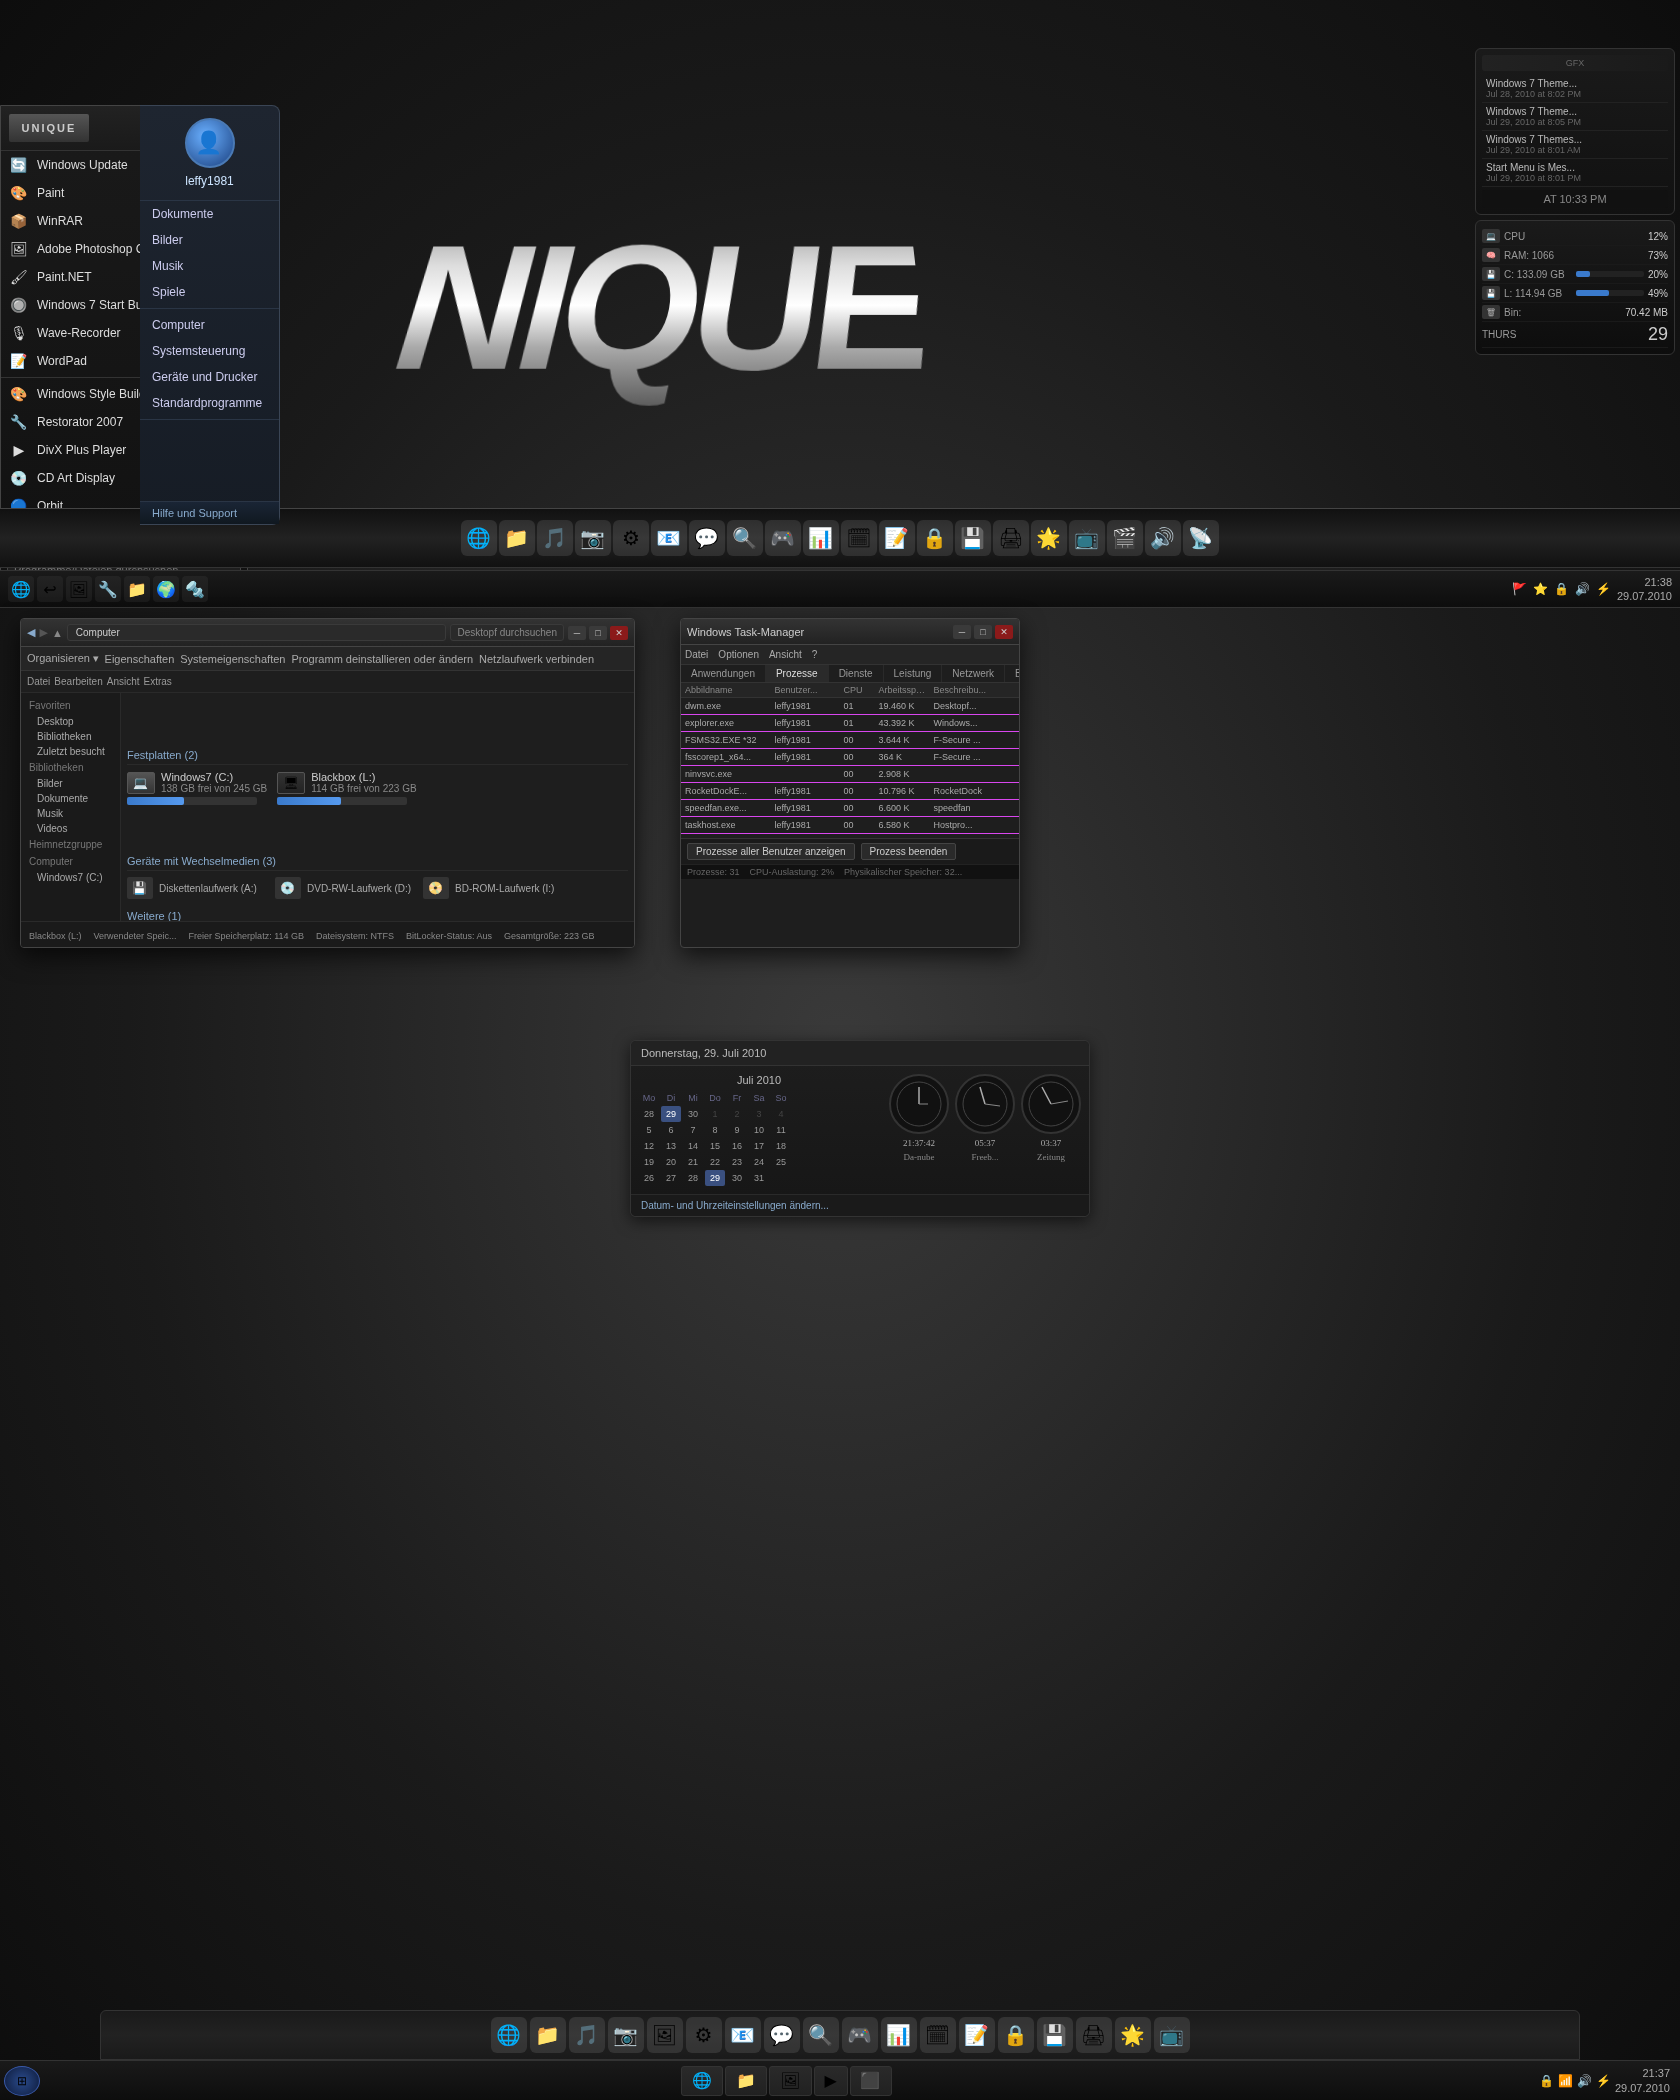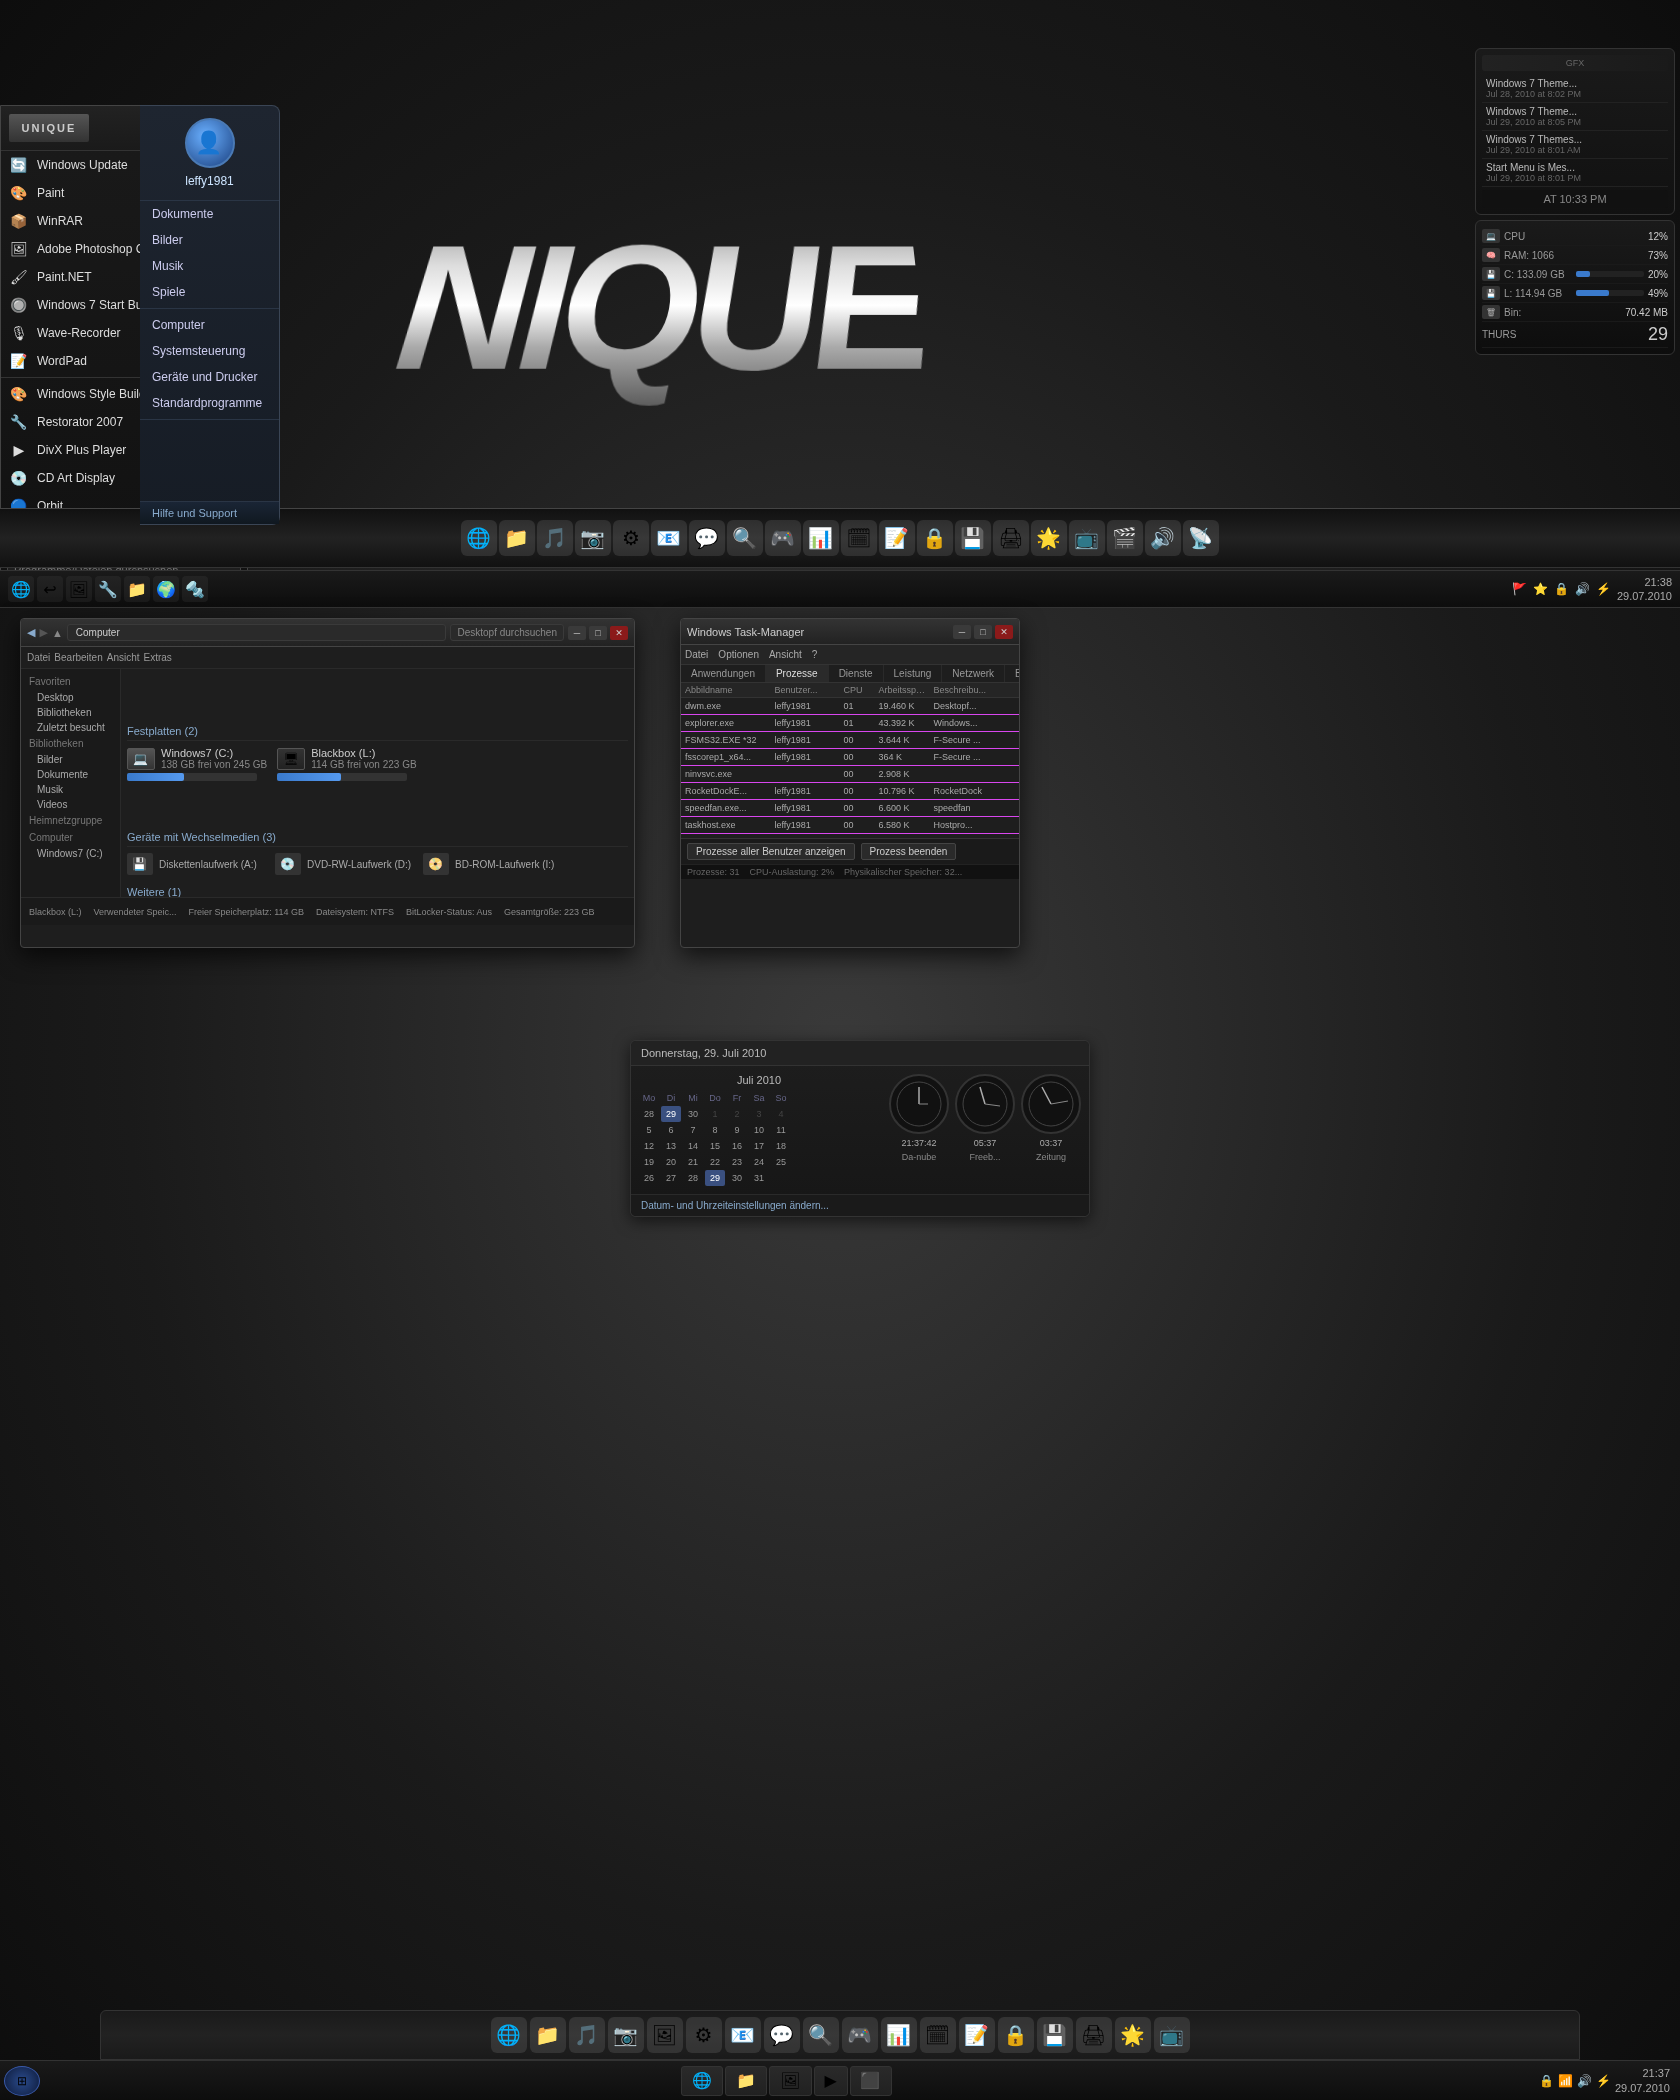--- a/index.html
+++ b/index.html
@@ -615,20 +615,21 @@
     .cal-cell.other-month { color: #444; }
     .cal-clocks {
       display: flex;
       gap: 6px;
     }
     .cal-clock {
       display: flex;
       flex-direction: column;
       align-items: center;
       gap: 4px;
+      font-family: Liberation Serif, serif;
     }
     .clock-face {
       width: 60px;
       height: 60px;
       border-radius: 50%;
       background: #111;
       border: 2px solid #333;
       position: relative;
       display: flex;
       align-items: center;
@@ -972,20 +973,27 @@
       <span style="font-size:11px;color:#88aacc;cursor:pointer;">◀</span>
       <span style="font-size:11px;color:#555;cursor:pointer;">▶</span>
       <span style="font-size:11px;color:#888;cursor:pointer;">▲</span>
       <div class="address-pill">Computer</div>
       <div style="font-size:10px;color:#888;padding:2px 6px;background:#2a2a2a;border:1px solid #3a3a3a;border-radius:3px;">Desktopf durchsuchen</div>
       <div class="window-controls">
         <div class="win-btn win-btn-min">─</div>
         <div class="win-btn win-btn-max">□</div>
         <div class="win-btn win-btn-close">✕</div>
       </div>
+    </div>
+    <div class="explorer-toolbar">
+      <span>Organisieren ▾</span>
+      <span>Eigenschaften</span>
+      <span>Systemeigenschaften</span>
+      <span>Programm deinstallieren oder ändern</span>
+      <span>Netzlaufwerk verbinden</span>
     </div>
     <div class="explorer-nav-bar">
       <span>Datei</span>
       <span>Bearbeiten</span>
       <span>Ansicht</span>
       <span>Extras</span>
     </div>
     <div class="explorer-body">
       <div class="explorer-sidebar">
         <div class="sidebar-section">Favoriten</div>

